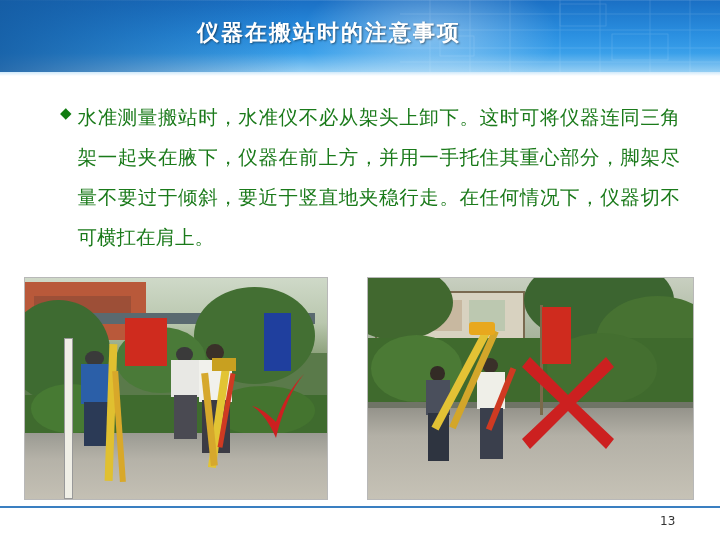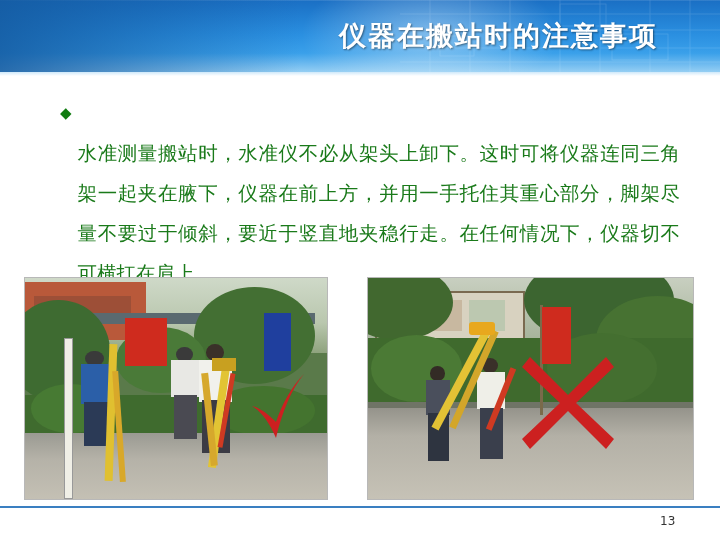--- a/index.html
+++ b/index.html
@@ -51,23 +51,23 @@
   .header-bottom-line {
     position: absolute;
     left: 0; top: 72px;
     width: 720px; height: 4px;
     background: linear-gradient(to bottom, #cfe9fa, #ffffff);
   }
   .title {
     position: absolute;
     left: 0; top: 18px;
     width: 658px;
-    text-align: right;
+    text-align: center;
     color: #ffffff;
-    font-size: 27px;
+    font-size: 22px;
     font-weight: bold;
     letter-spacing: 2px;
     text-shadow: 1px 1px 2px rgba(0,0,0,0.45);
     font-family: "DejaVu Sans", "Liberation Sans", sans-serif;
   }
 
   
   .bullet-block {
     position: absolute;
     left: 60px;
@@ -86,21 +86,20 @@
     margin-right: 6px;
     flex: 0 0 auto;
   }
   .bullet-text {
     color: #1a7a1a;
     font-size: 19.5px;
     line-height: 40px;
     text-align: justify;
     text-indent: 0;
     font-family: "DejaVu Sans", "Liberation Sans", sans-serif;
-    margin-top: 36px;
   }
 
   
   .photo {
     position: absolute;
     border: 1px solid #b8b8b8;
     overflow: hidden;
     background: #5a7a4a;
   }
   .photo-left {

